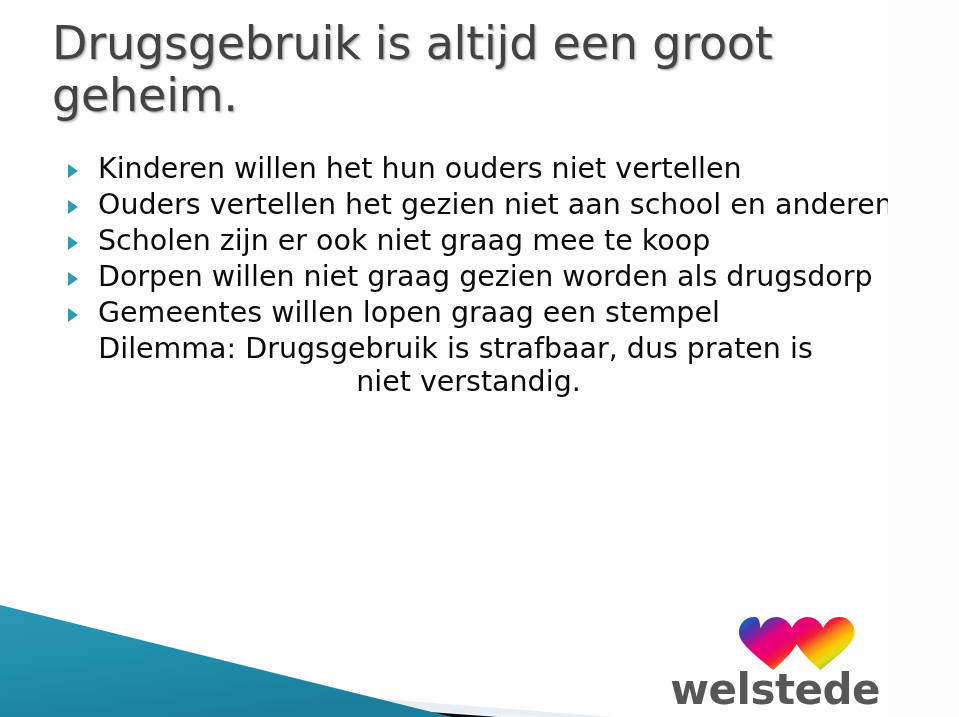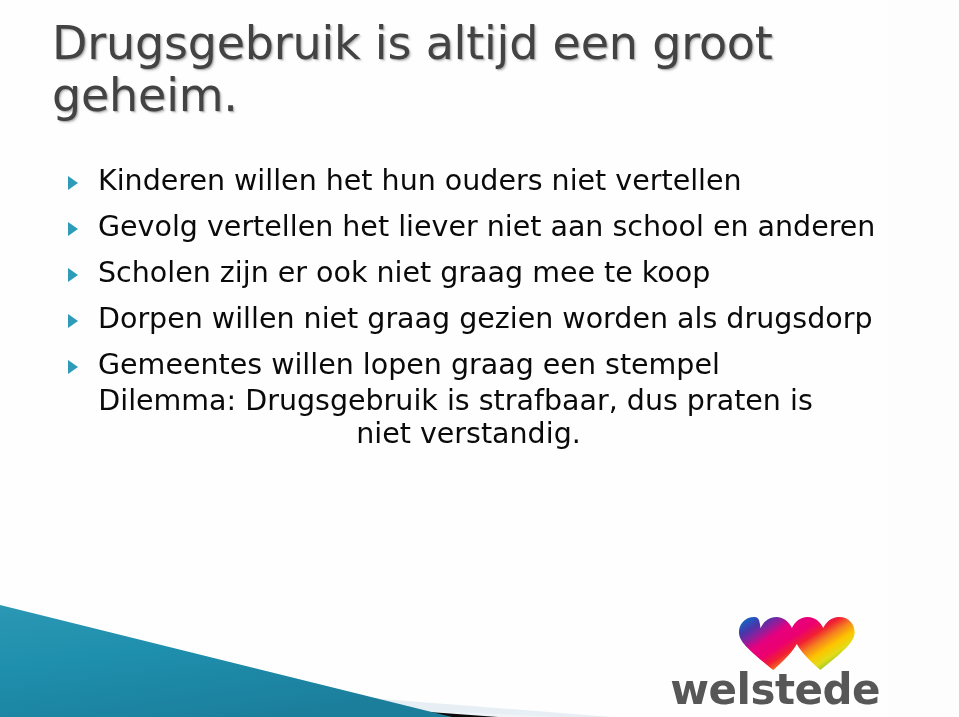--- a/index.html
+++ b/index.html
@@ -51,21 +51,21 @@
   }
 
   ul.bullet-list {
     list-style: none;
     margin: 0;
     padding: 0;
   }
   li.bullet-item {
     position: relative;
     padding-left: 38px;
-    margin: 12px 0 2px 0;
+    margin: 0 0 2px 0;
     font-family: "DejaVu Sans", sans-serif;
     font-size: 28.5px;
     line-height: 1.19;
     color: #0a0a0a;
     text-indent: 0;
   }
   li.bullet-item .bullet-marker {
     position: absolute;
     left: 8px;
     top: 12px;
@@ -148,21 +148,21 @@
 
     <ul class="bullet-list">
 
       <li class="bullet-item">
         <span class="bullet-marker"></span>
         <span class="bullet-text">Kinderen willen het hun ouders niet vertellen</span>
       </li>
 
       <li class="bullet-item">
         <span class="bullet-marker"></span>
-        <span class="bullet-text">Gevolg vertellen het liever niet aan school en anderen</span>
+        <span class="bullet-text">Ouders vertellen het gezien niet aan school en anderen</span>
       </li>
 
       <li class="bullet-item">
         <span class="bullet-marker"></span>
         <span class="bullet-text">Scholen zijn er ook niet graag mee te koop</span>
       </li>
 
       <li class="bullet-item">
         <span class="bullet-marker"></span>
         <span class="bullet-text">Dorpen willen niet graag gezien worden als drugsdorp</span>

